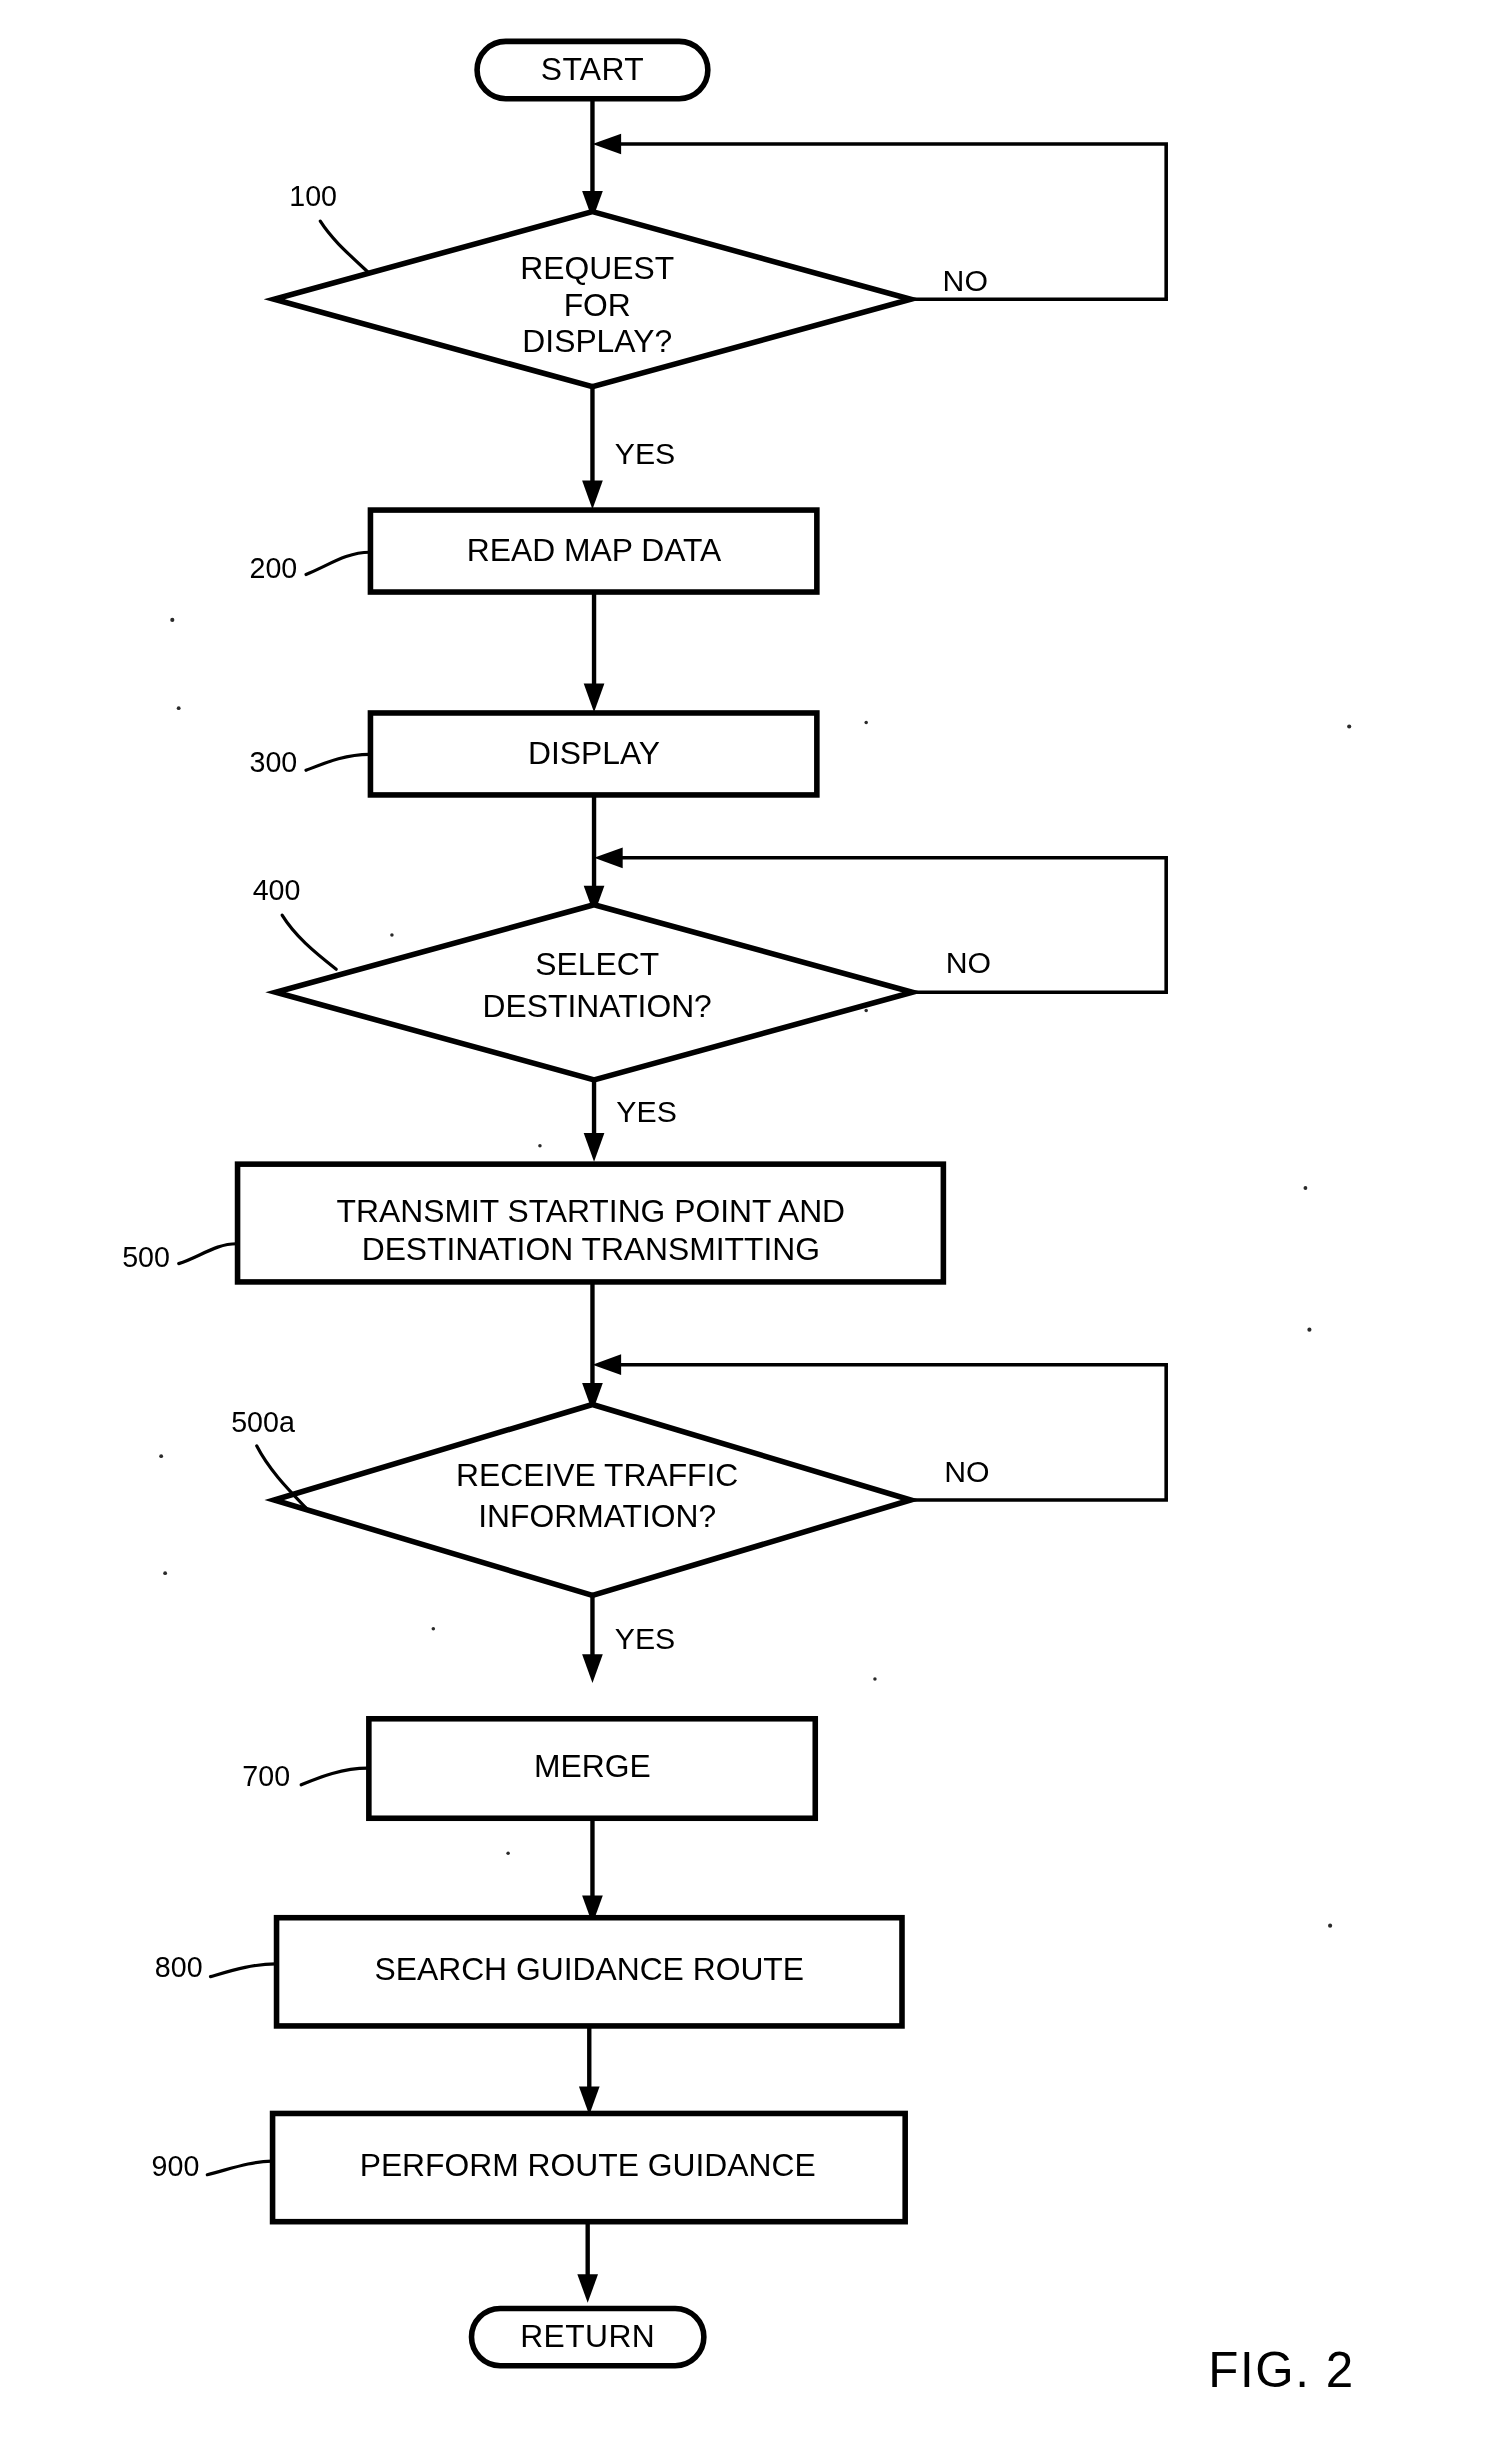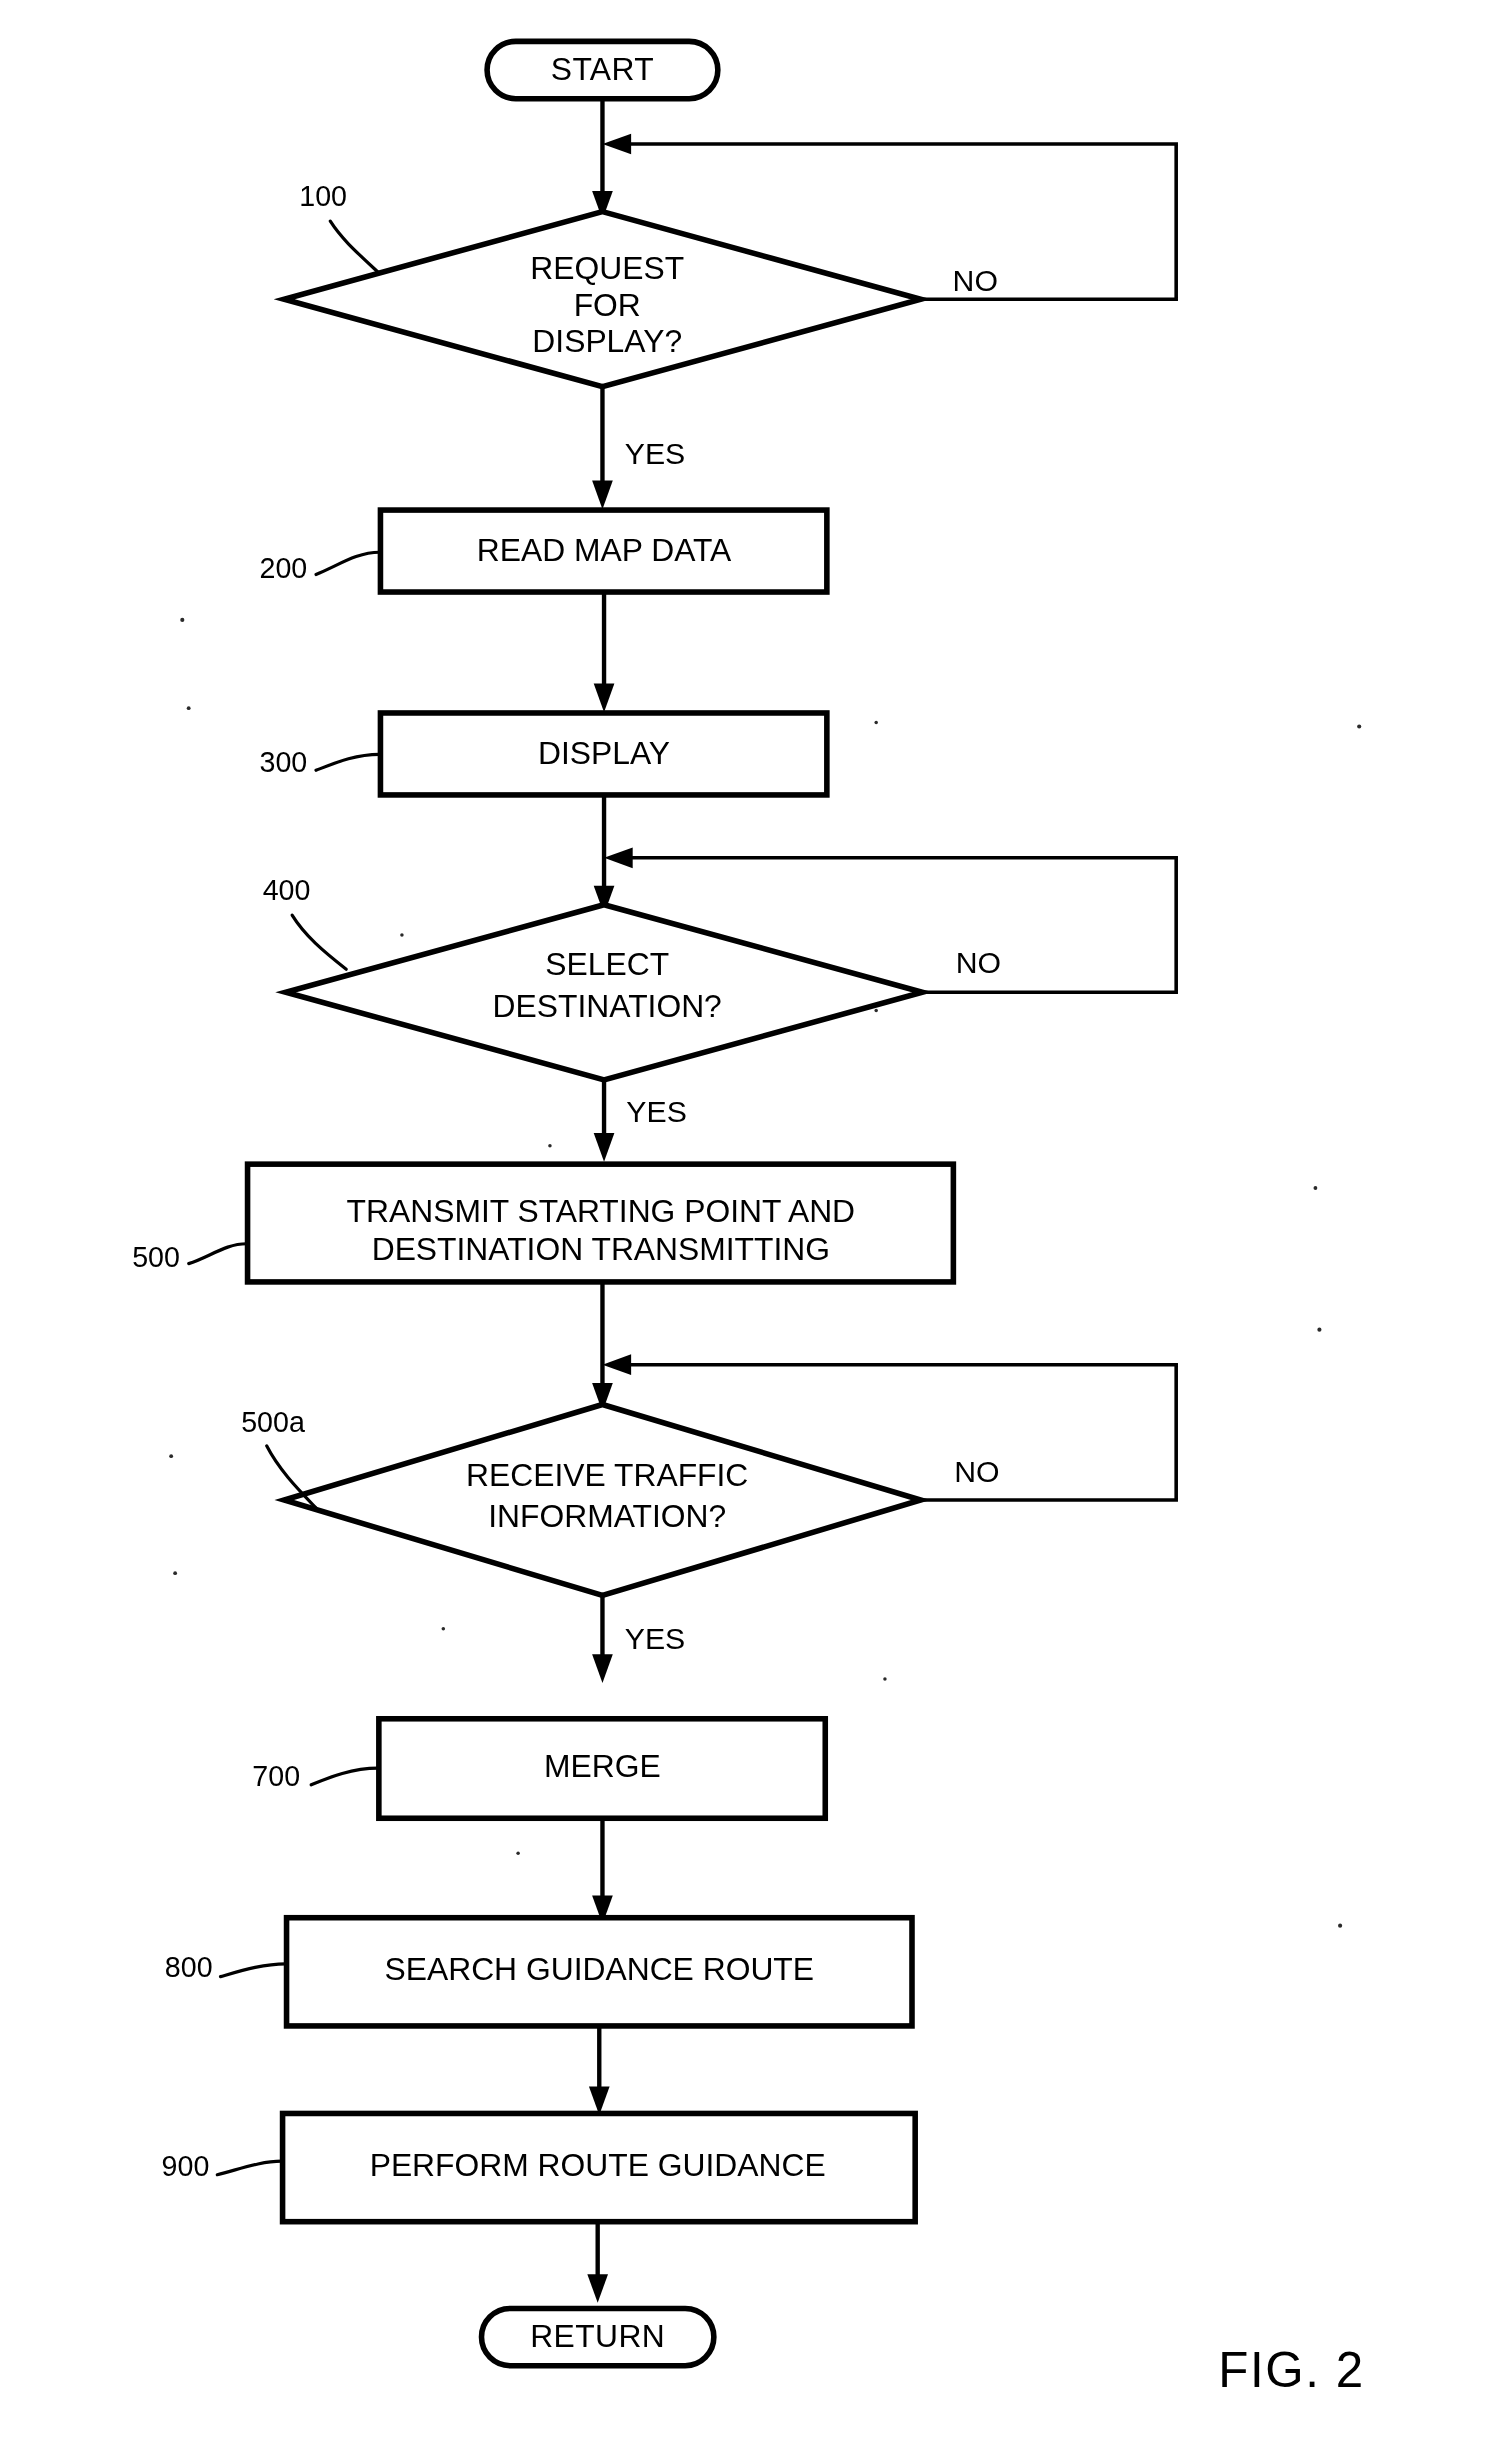--- a/index.html
+++ b/index.html
@@ -10,21 +10,21 @@
   }
   body {
     width: 1500px;
     height: 2462px;
     position: relative;
     font-family: "Liberation Sans", sans-serif;
     overflow: hidden;
   }
   #figure-root {
     position: absolute;
-    left: 12px;
+    left: 2px;
     top: 0;
     width: 1320px;
     height: 2462px;
   }
   svg#flowchart {
     display: block;
     width: 1500px;
     height: 2462px;
   }
   .shape-fill {

